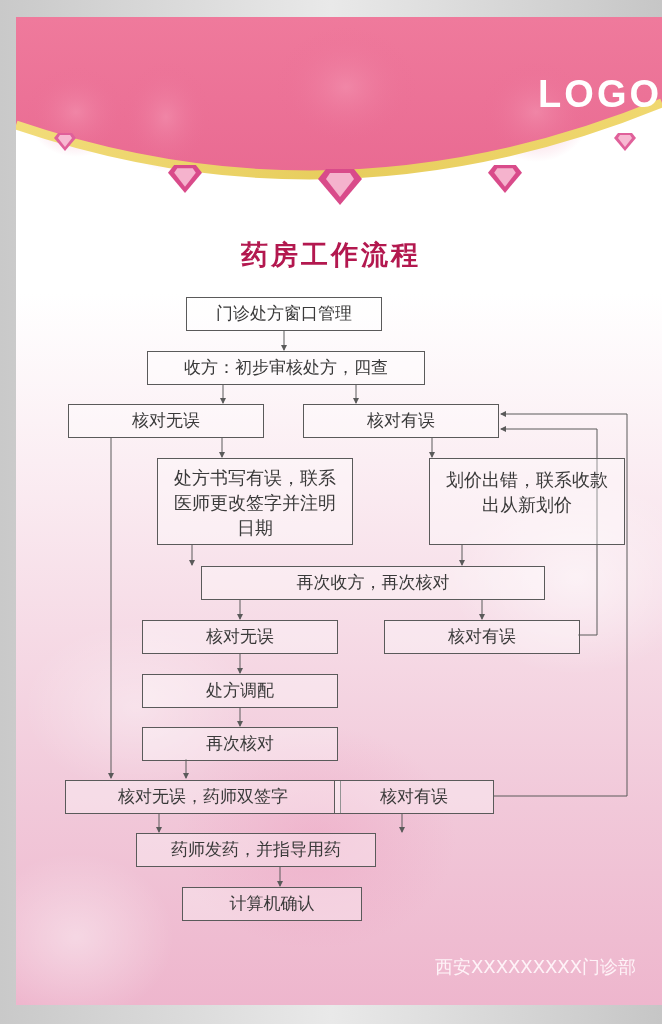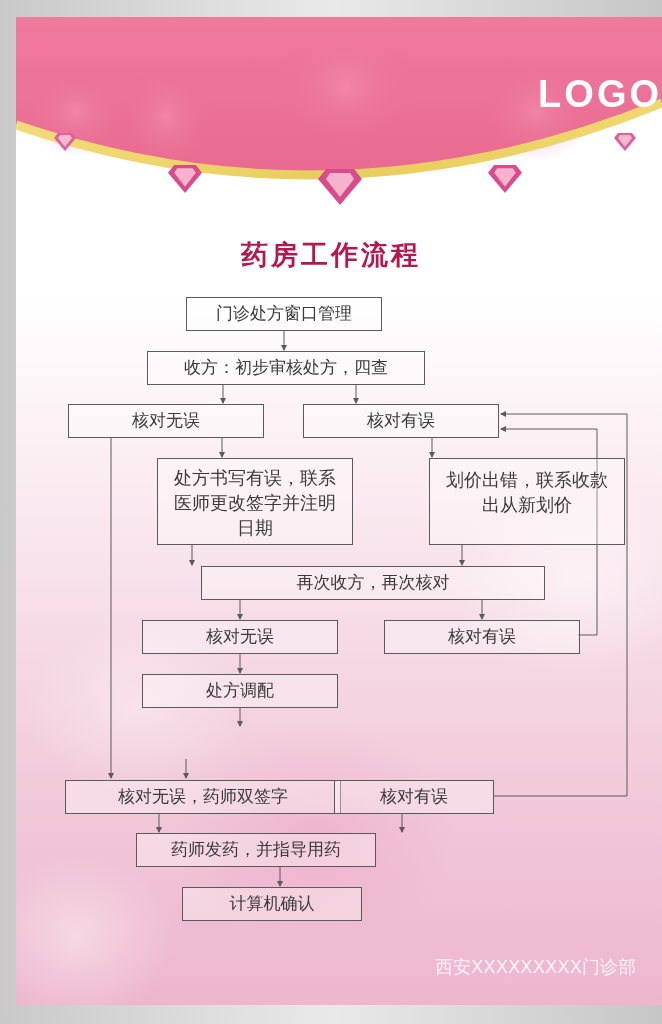--- a/index.html
+++ b/index.html
@@ -153,19 +153,20 @@
   <div class="box" style="left:170px;top:280px;width:196px;height:34px;">门诊处方窗口管理</div>
   <div class="box" style="left:131px;top:334px;width:278px;height:34px;">收方：初步审核处方，四查</div>
   <div class="box" style="left:52px;top:387px;width:196px;height:34px;">核对无误</div>
   <div class="box" style="left:287px;top:387px;width:196px;height:34px;">核对有误</div>
   <div class="box multi" style="left:141px;top:441px;width:196px;height:87px;">处方书写有误，联系医师更改签字并注明日期</div>
   <div class="box multi" style="left:377px;top:441px;width:196px;height:87px;padding-top:8px;margin-left:36px;">划价出错，联系收款出从新划价</div>
   <div class="box" style="left:185px;top:549px;width:344px;height:34px;">再次收方，再次核对</div>
   <div class="box" style="left:126px;top:603px;width:196px;height:34px;">核对无误</div>
   <div class="box" style="left:368px;top:603px;width:196px;height:34px;">核对有误</div>
   <div class="box" style="left:126px;top:657px;width:196px;height:34px;text-align:center;">处方调配</div>
+  <div class="box" style="left:126px;top:710px;width:196px;height:34px;">再次核对</div>
   <div class="box" style="left:49px;top:763px;width:276px;height:34px;">核对无误，药师双签字</div>
   <div class="box" style="left:318px;top:763px;width:160px;height:34px;">核对有误</div>
   <div class="box" style="left:120px;top:816px;width:240px;height:34px;">药师发药，并指导用药</div>
   <div class="box" style="left:166px;top:870px;width:180px;height:34px;">计算机确认</div>
 
   <div class="footer">西安XXXXXXXXX门诊部</div>
 </div>
 
 </body></html>

